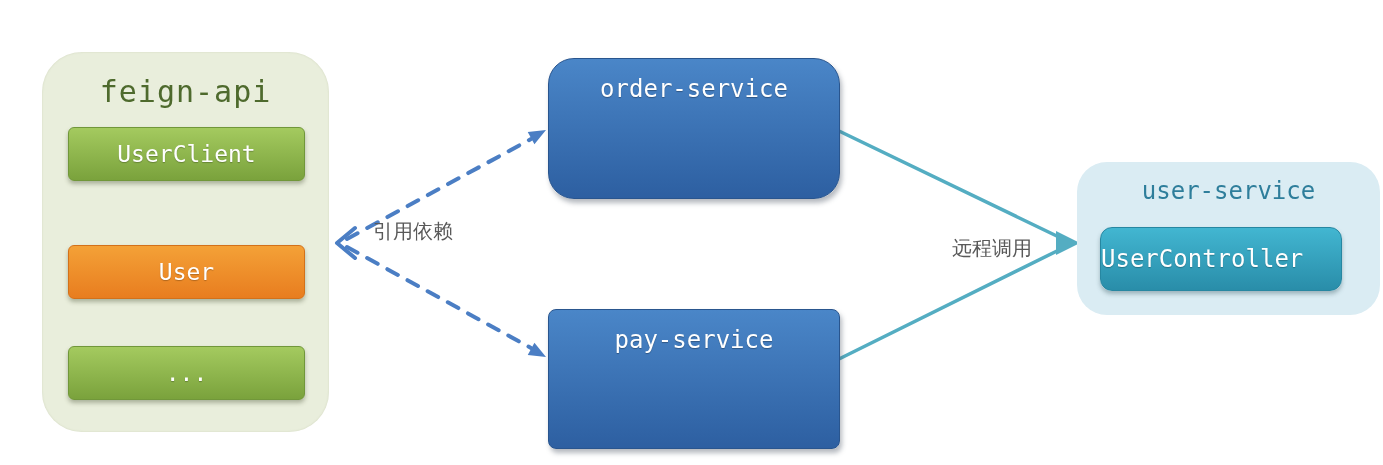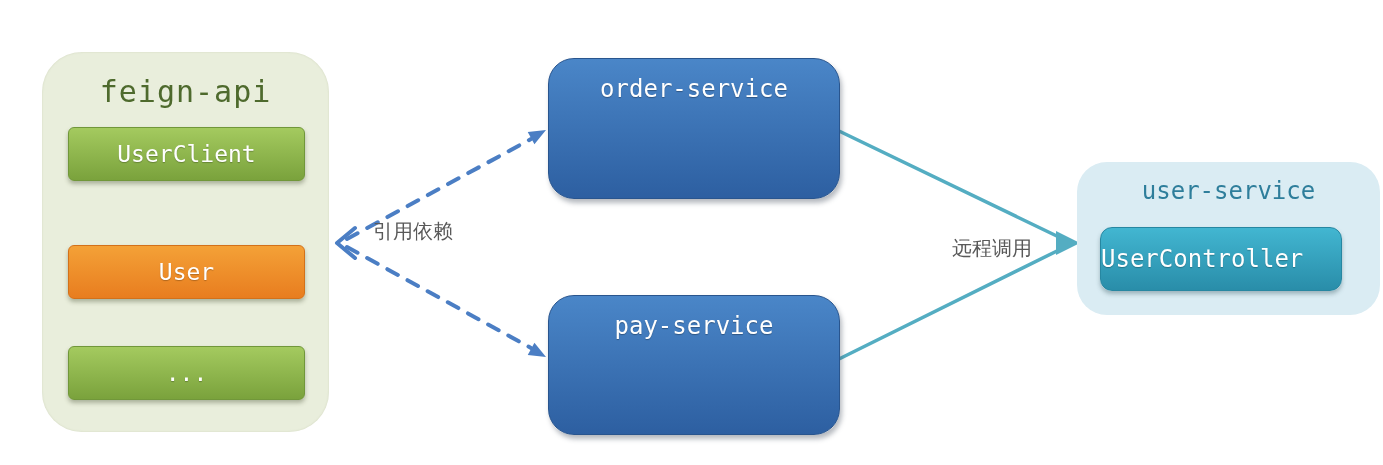--- a/index.html
+++ b/index.html
@@ -56,21 +56,21 @@
     background: linear-gradient(#4a86c8, #2d5fa1);
     border: 1px solid #29558e;
     box-shadow: 2px 4px 5px rgba(70,80,95,0.4);
     color: #ffffff;
     font-size: 24px;
     text-align: center;
     text-shadow: 0 1px 1px rgba(0,0,0,0.3);
   }
   .service-box .service-label { position: absolute; left: 0; top: 16px; width: 100%; }
   #order-box { left: 548px; top: 58px; }
-  #pay-box   { left: 548px; top: 295px; height: 138px; }
+  #pay-box   { left: 548px; top: 309px; height: 138px; border-radius: 8px; }
 
   
   .user-panel {
     left: 1077px; top: 162px;
     width: 303px; height: 153px;
     background: #daecf3;
     border-radius: 30px;
   }
   .user-title {
     position: absolute;

